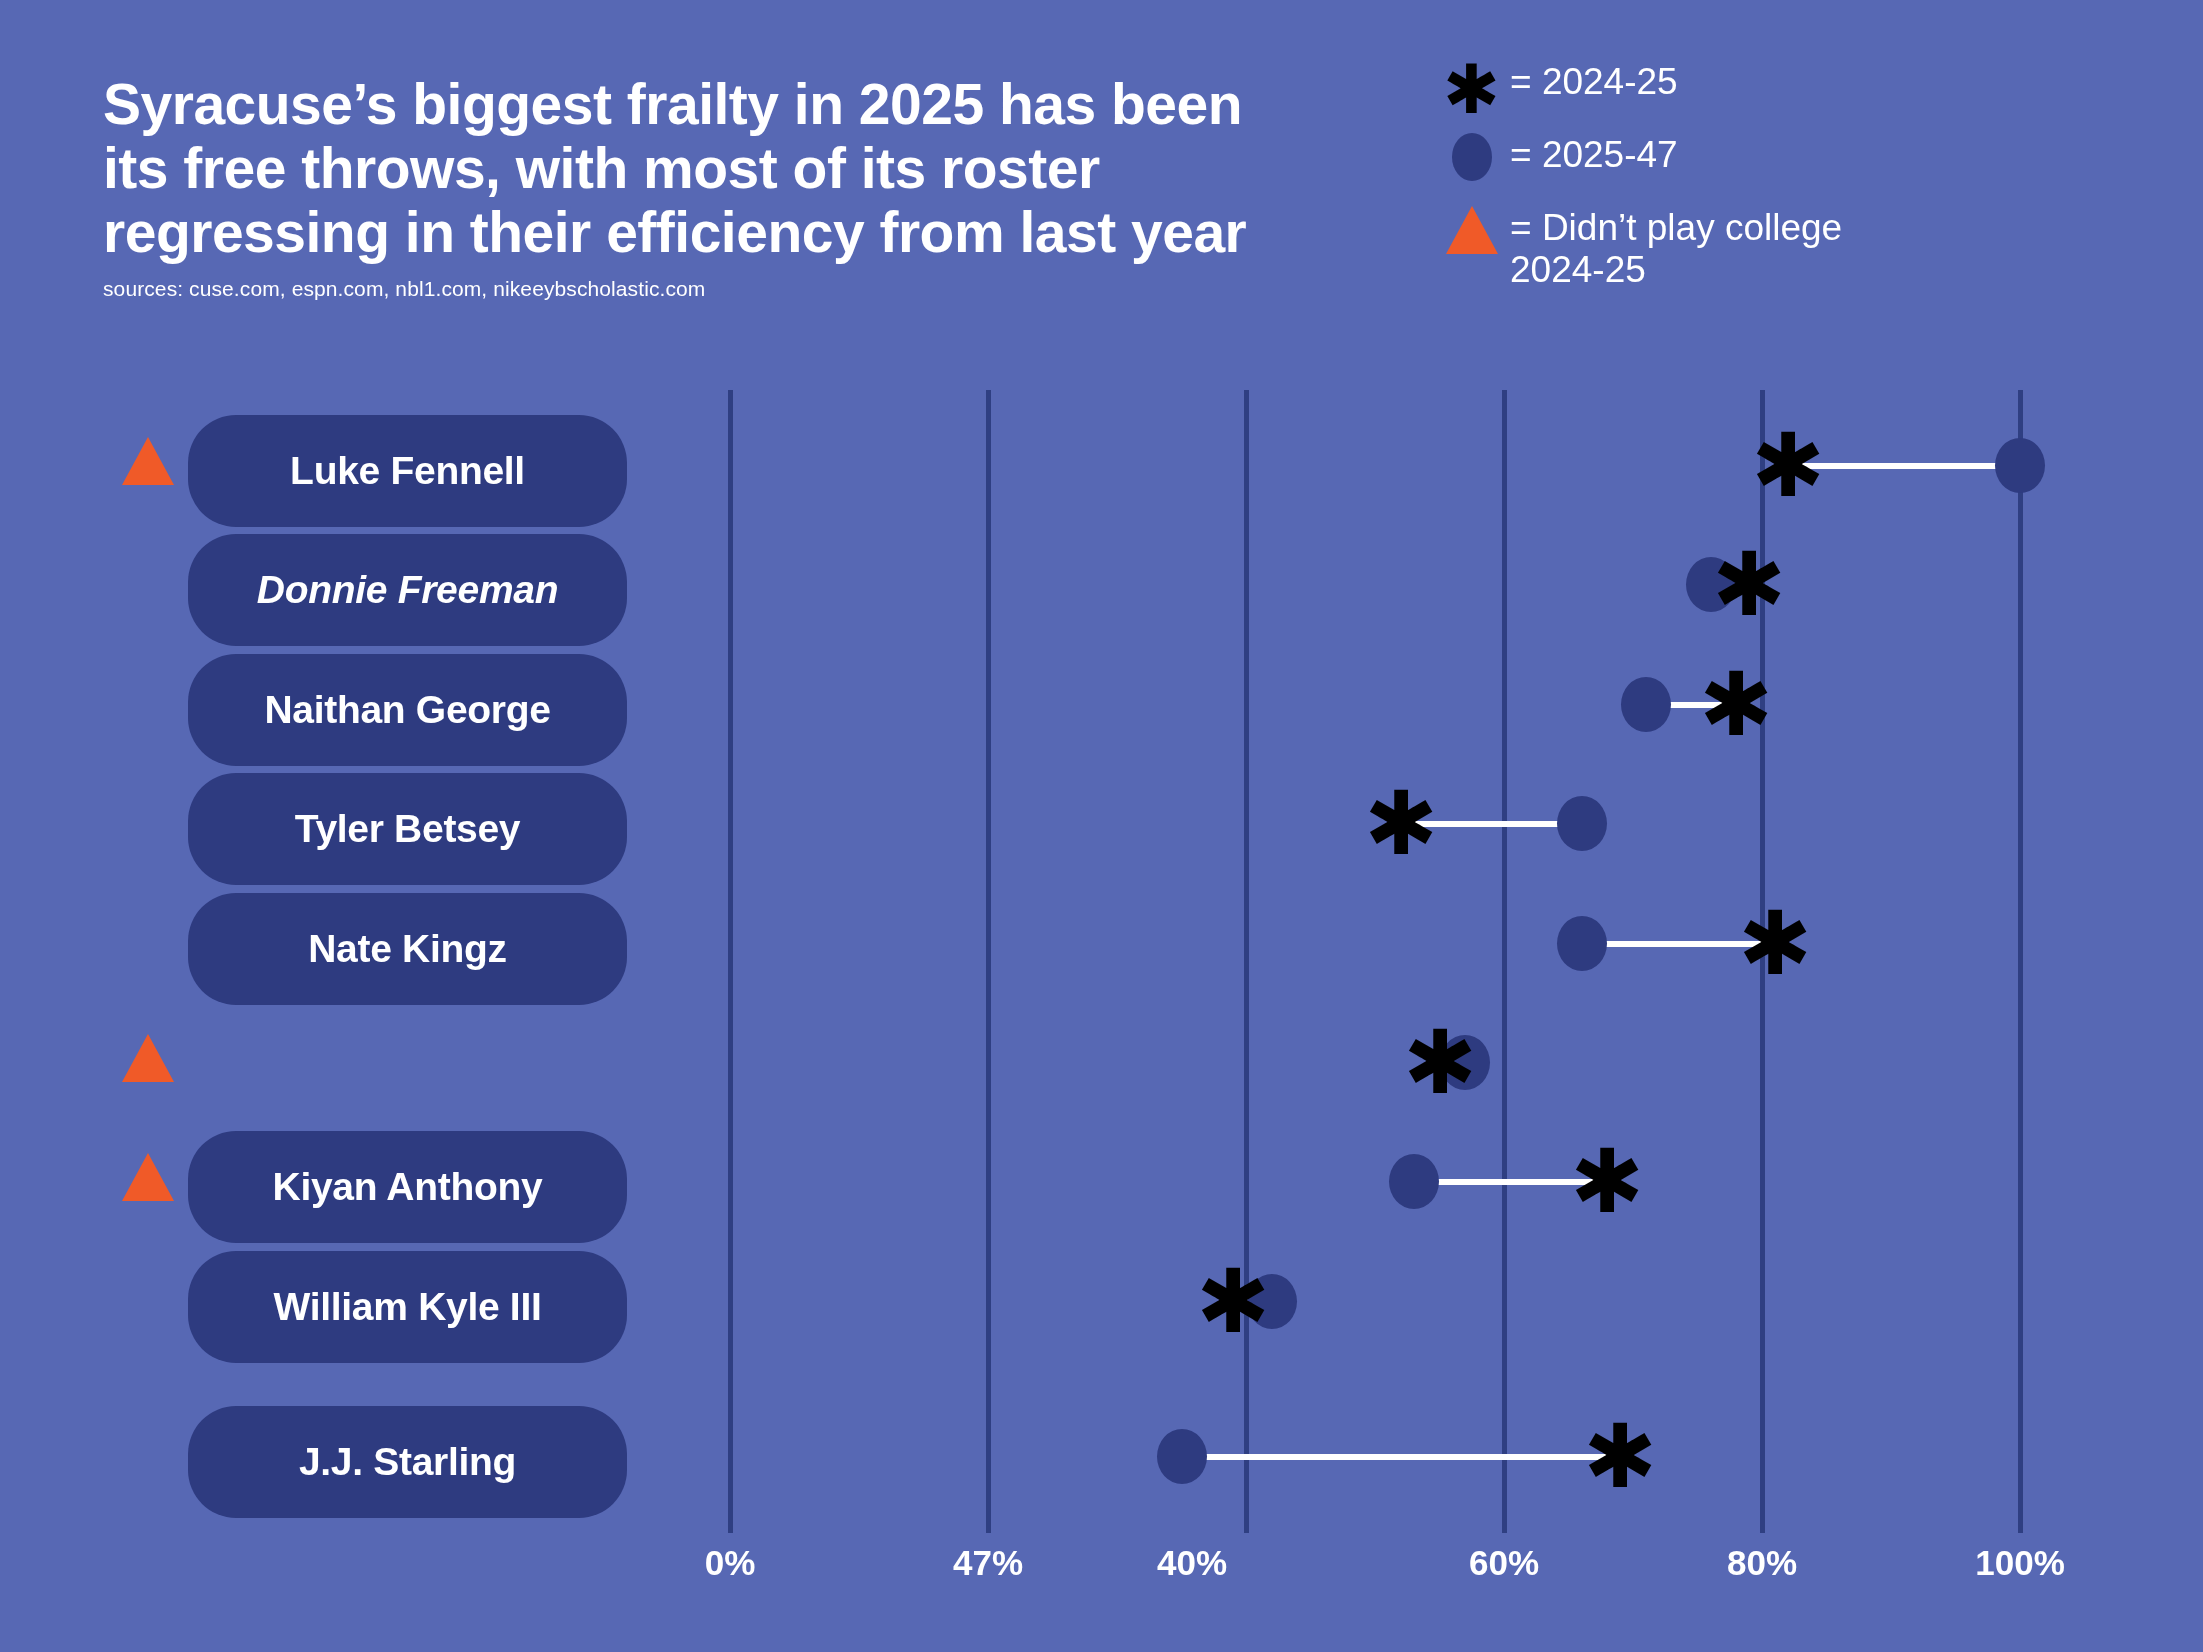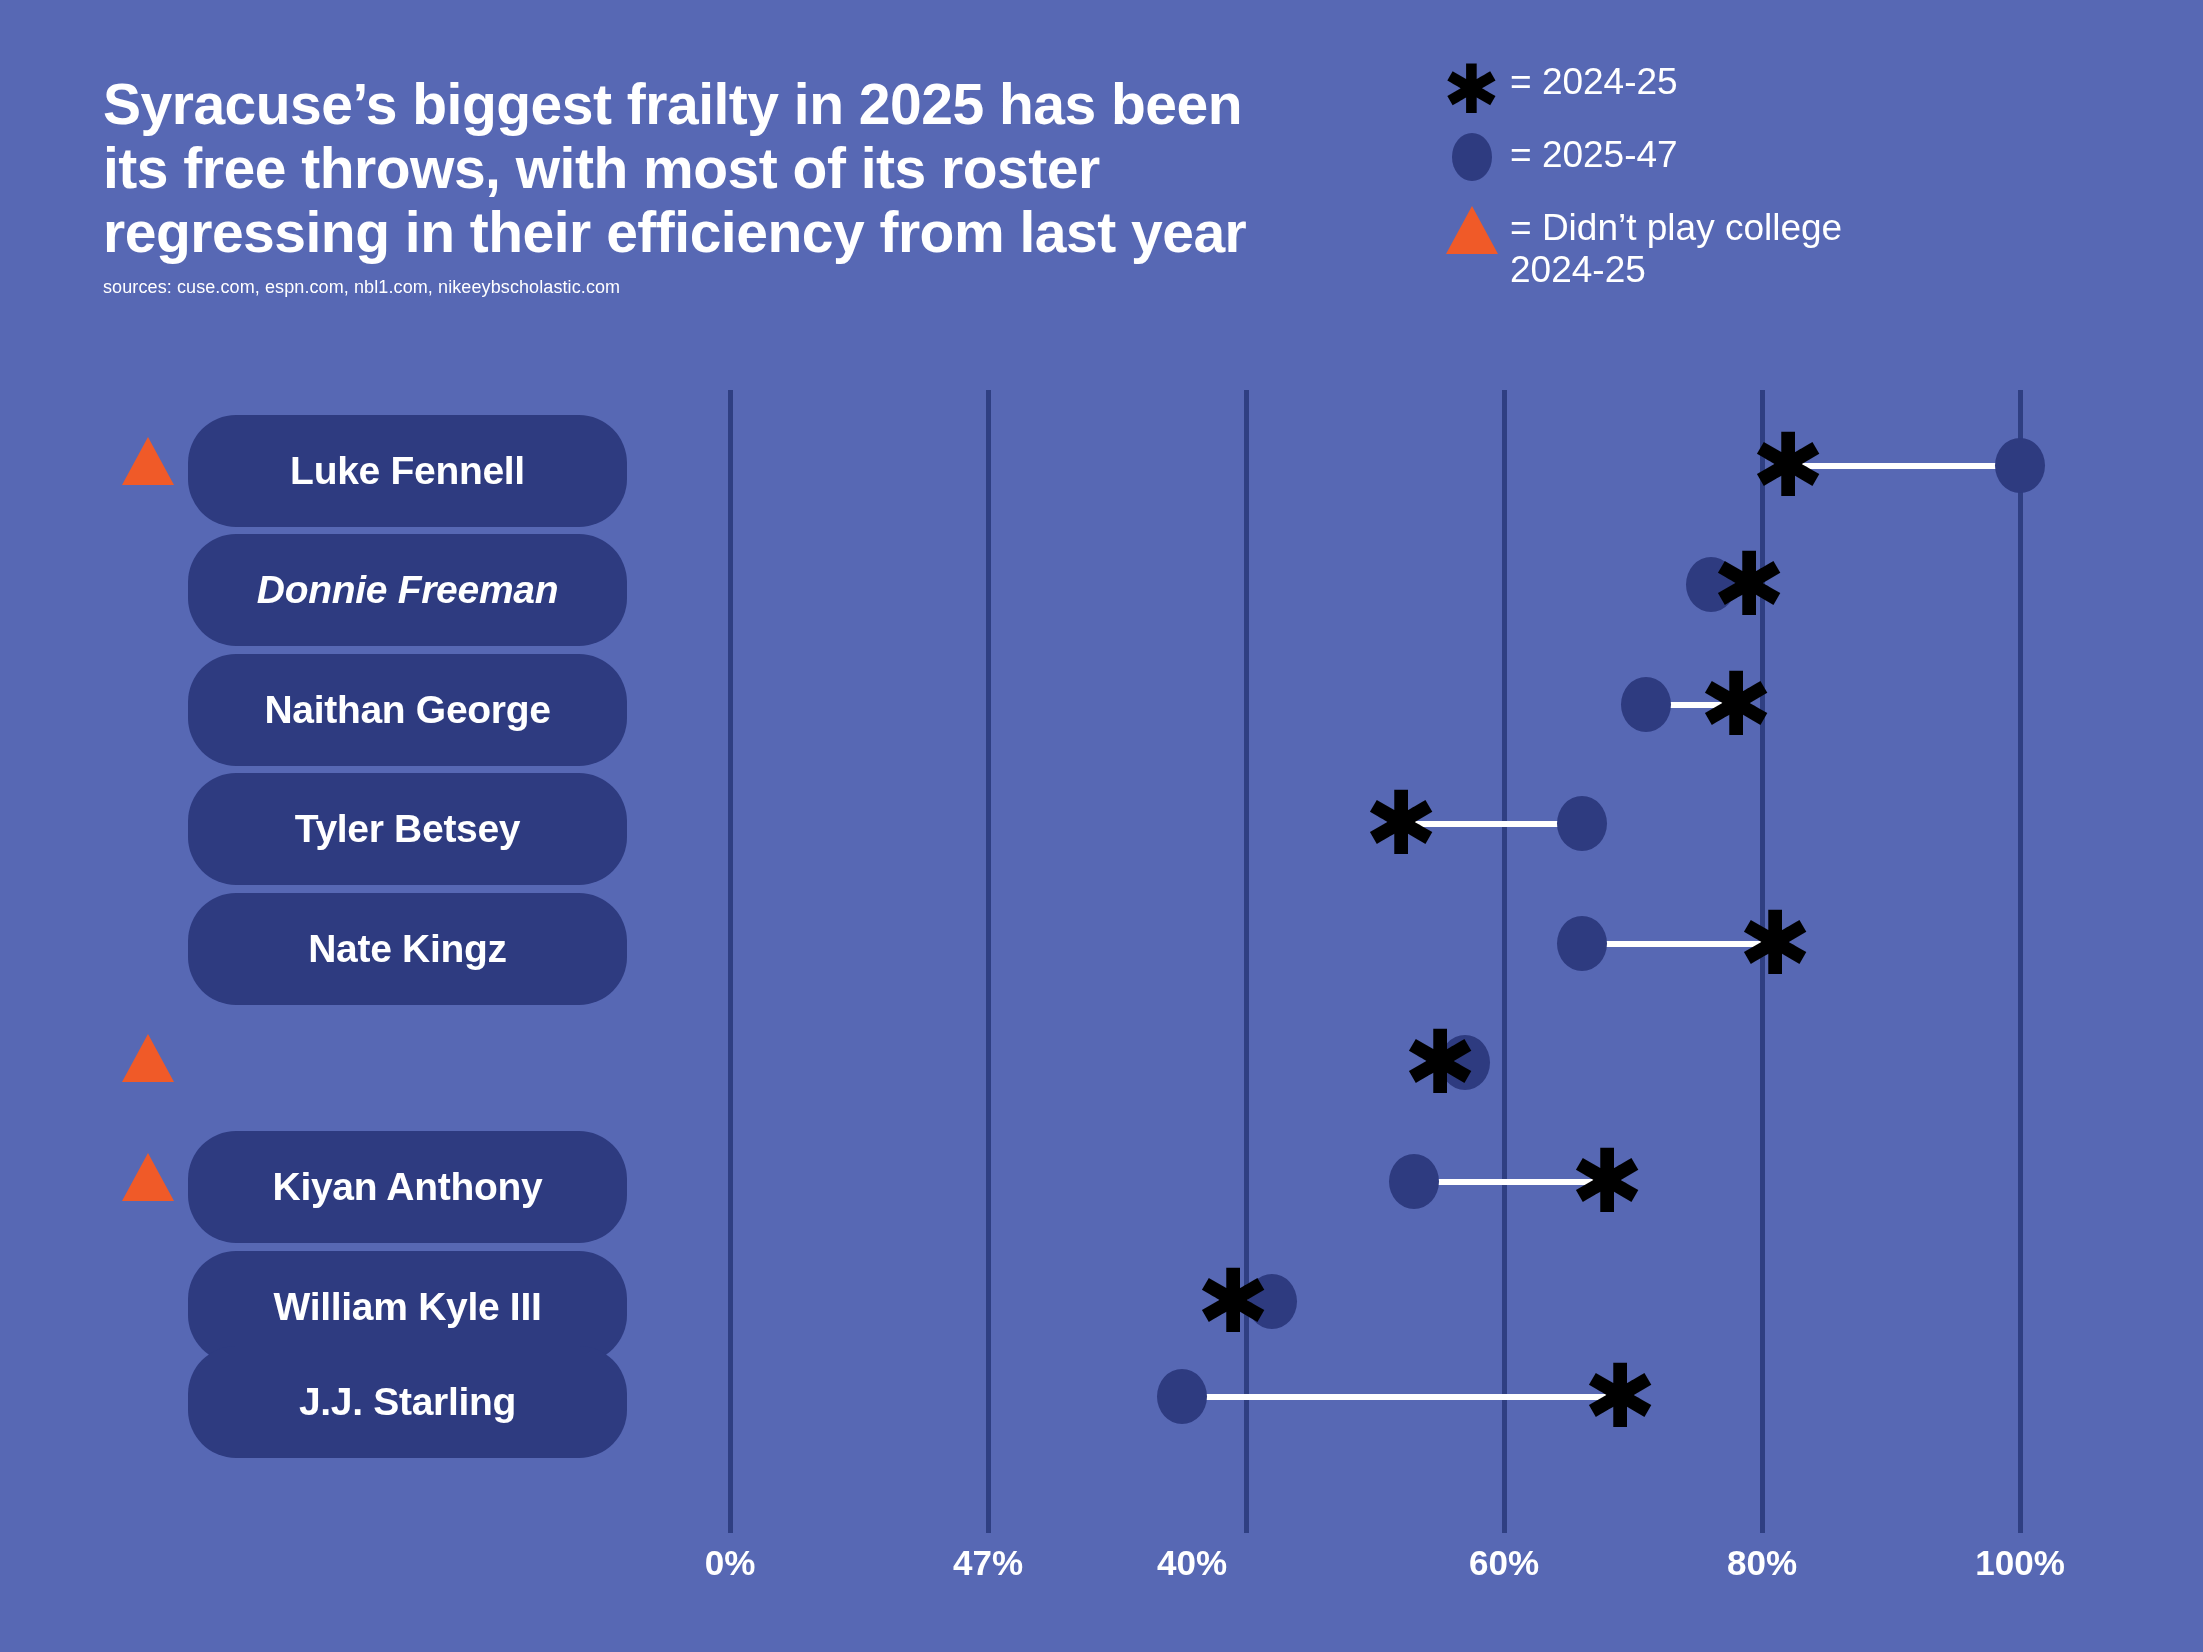--- a/index.html
+++ b/index.html
@@ -26,21 +26,21 @@
     color: #ffffff;
     font-size: 57px;
     font-weight: bold;
     line-height: 1.12;
     letter-spacing: -0.5px;
     margin: 0;
     white-space: pre-line;
   }
   #sources {
     color: #ffffff;
-    font-size: 18px;
+    font-size: 21px;
     font-weight: normal;
     margin-top: 13px;
     letter-spacing: 0.1px;
   }
 
   
   #legend {
     position: absolute;
     left: 1433px;
     top: 57px;
@@ -258,21 +258,21 @@
         <div class="star" style="left: 1607px;">✱</div>
       </div>
       <div class="row" style="top: 1240px;">
         <div class="pill">
           <span class="pill-label">William Kyle III</span>
         </div>
         <div class="connector" style="left: 1233px; width: 39px;"></div>
         <div class="dot" style="left: 1272px;"></div>
         <div class="star" style="left: 1233px;">✱</div>
       </div>
-      <div class="row" style="top: 1335px;">
+      <div class="row" style="top: 1395px;">
         <div class="pill">
           <span class="pill-label">J.J. Starling</span>
         </div>
         <div class="connector" style="left: 1182px; width: 439px;"></div>
         <div class="dot" style="left: 1182px;"></div>
         <div class="star" style="left: 1620px;">✱</div>
       </div>
     </div>
 </div>
 

